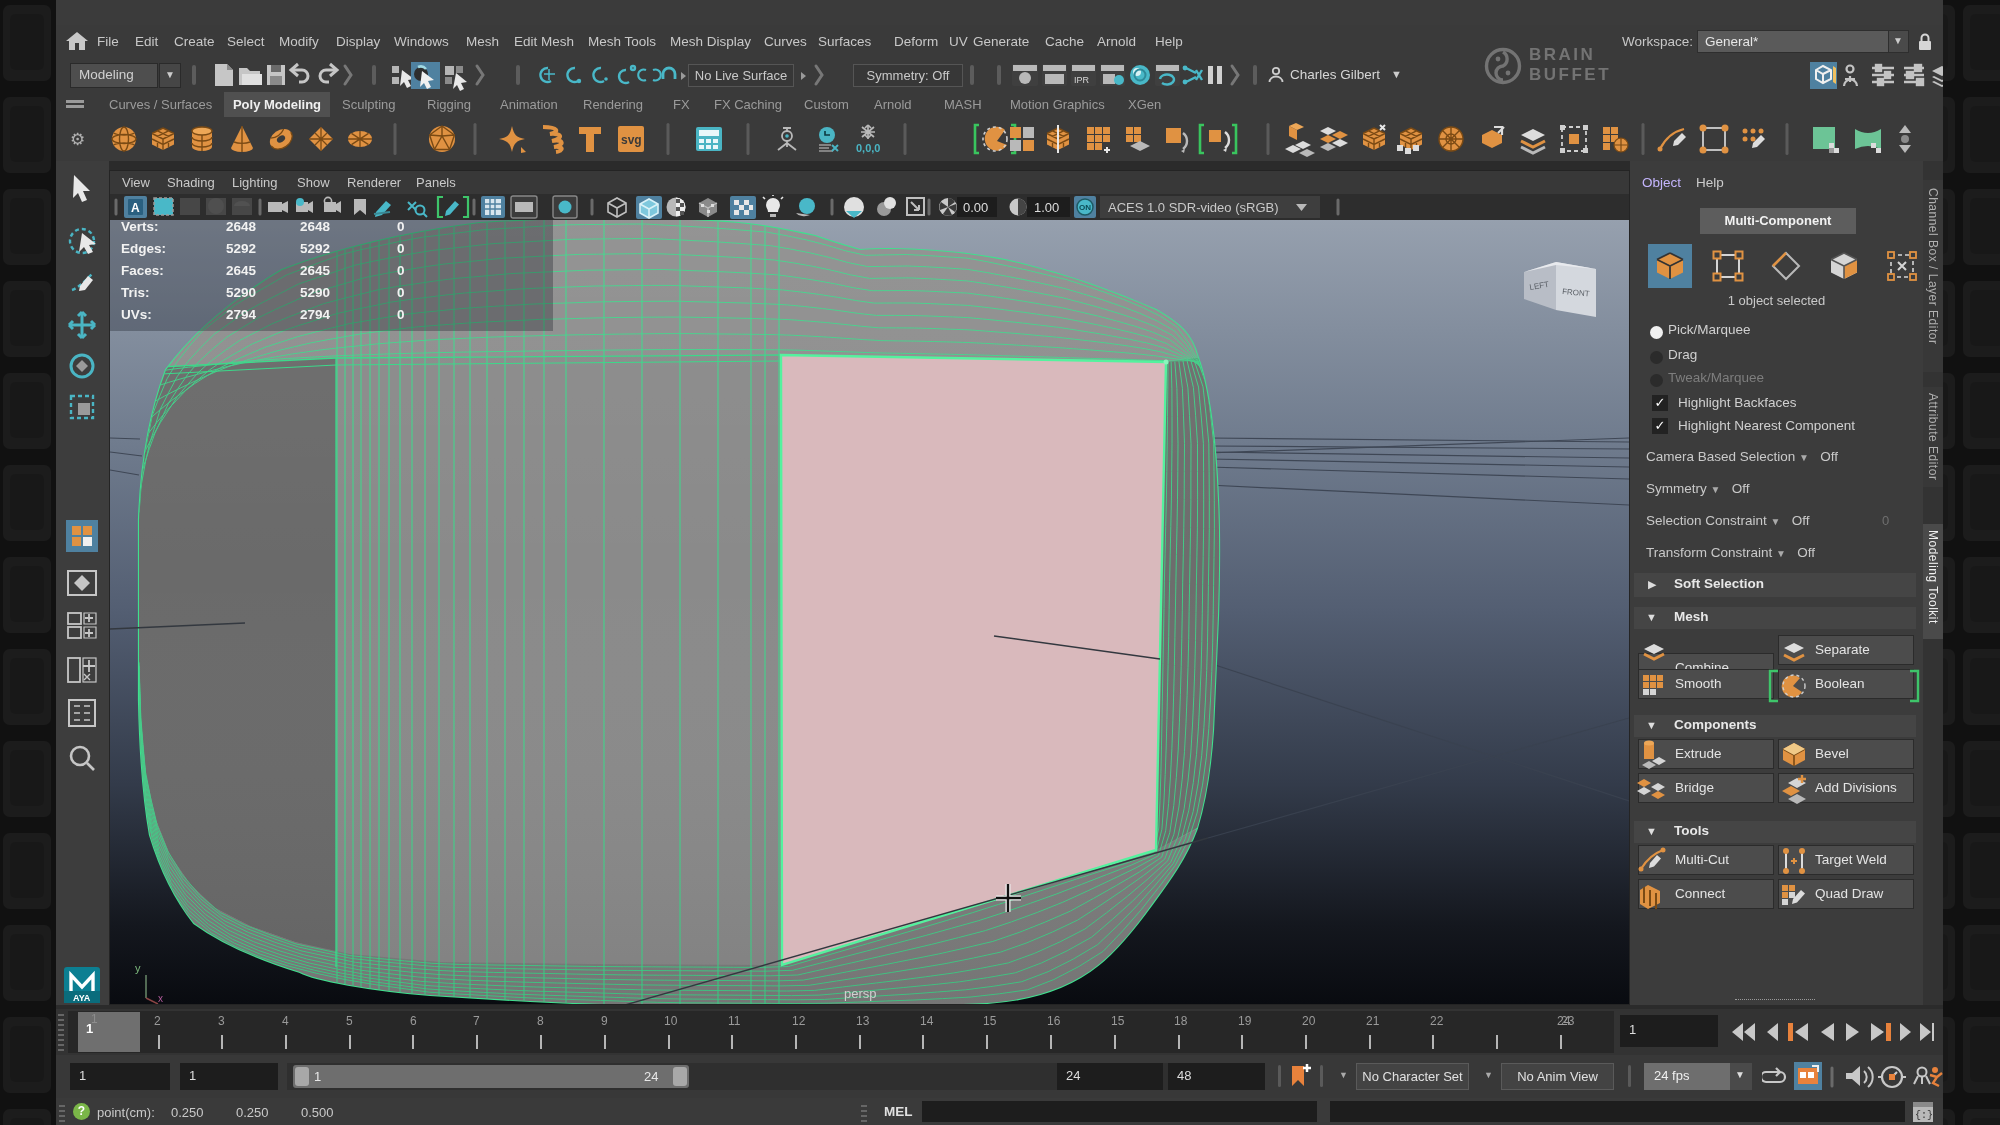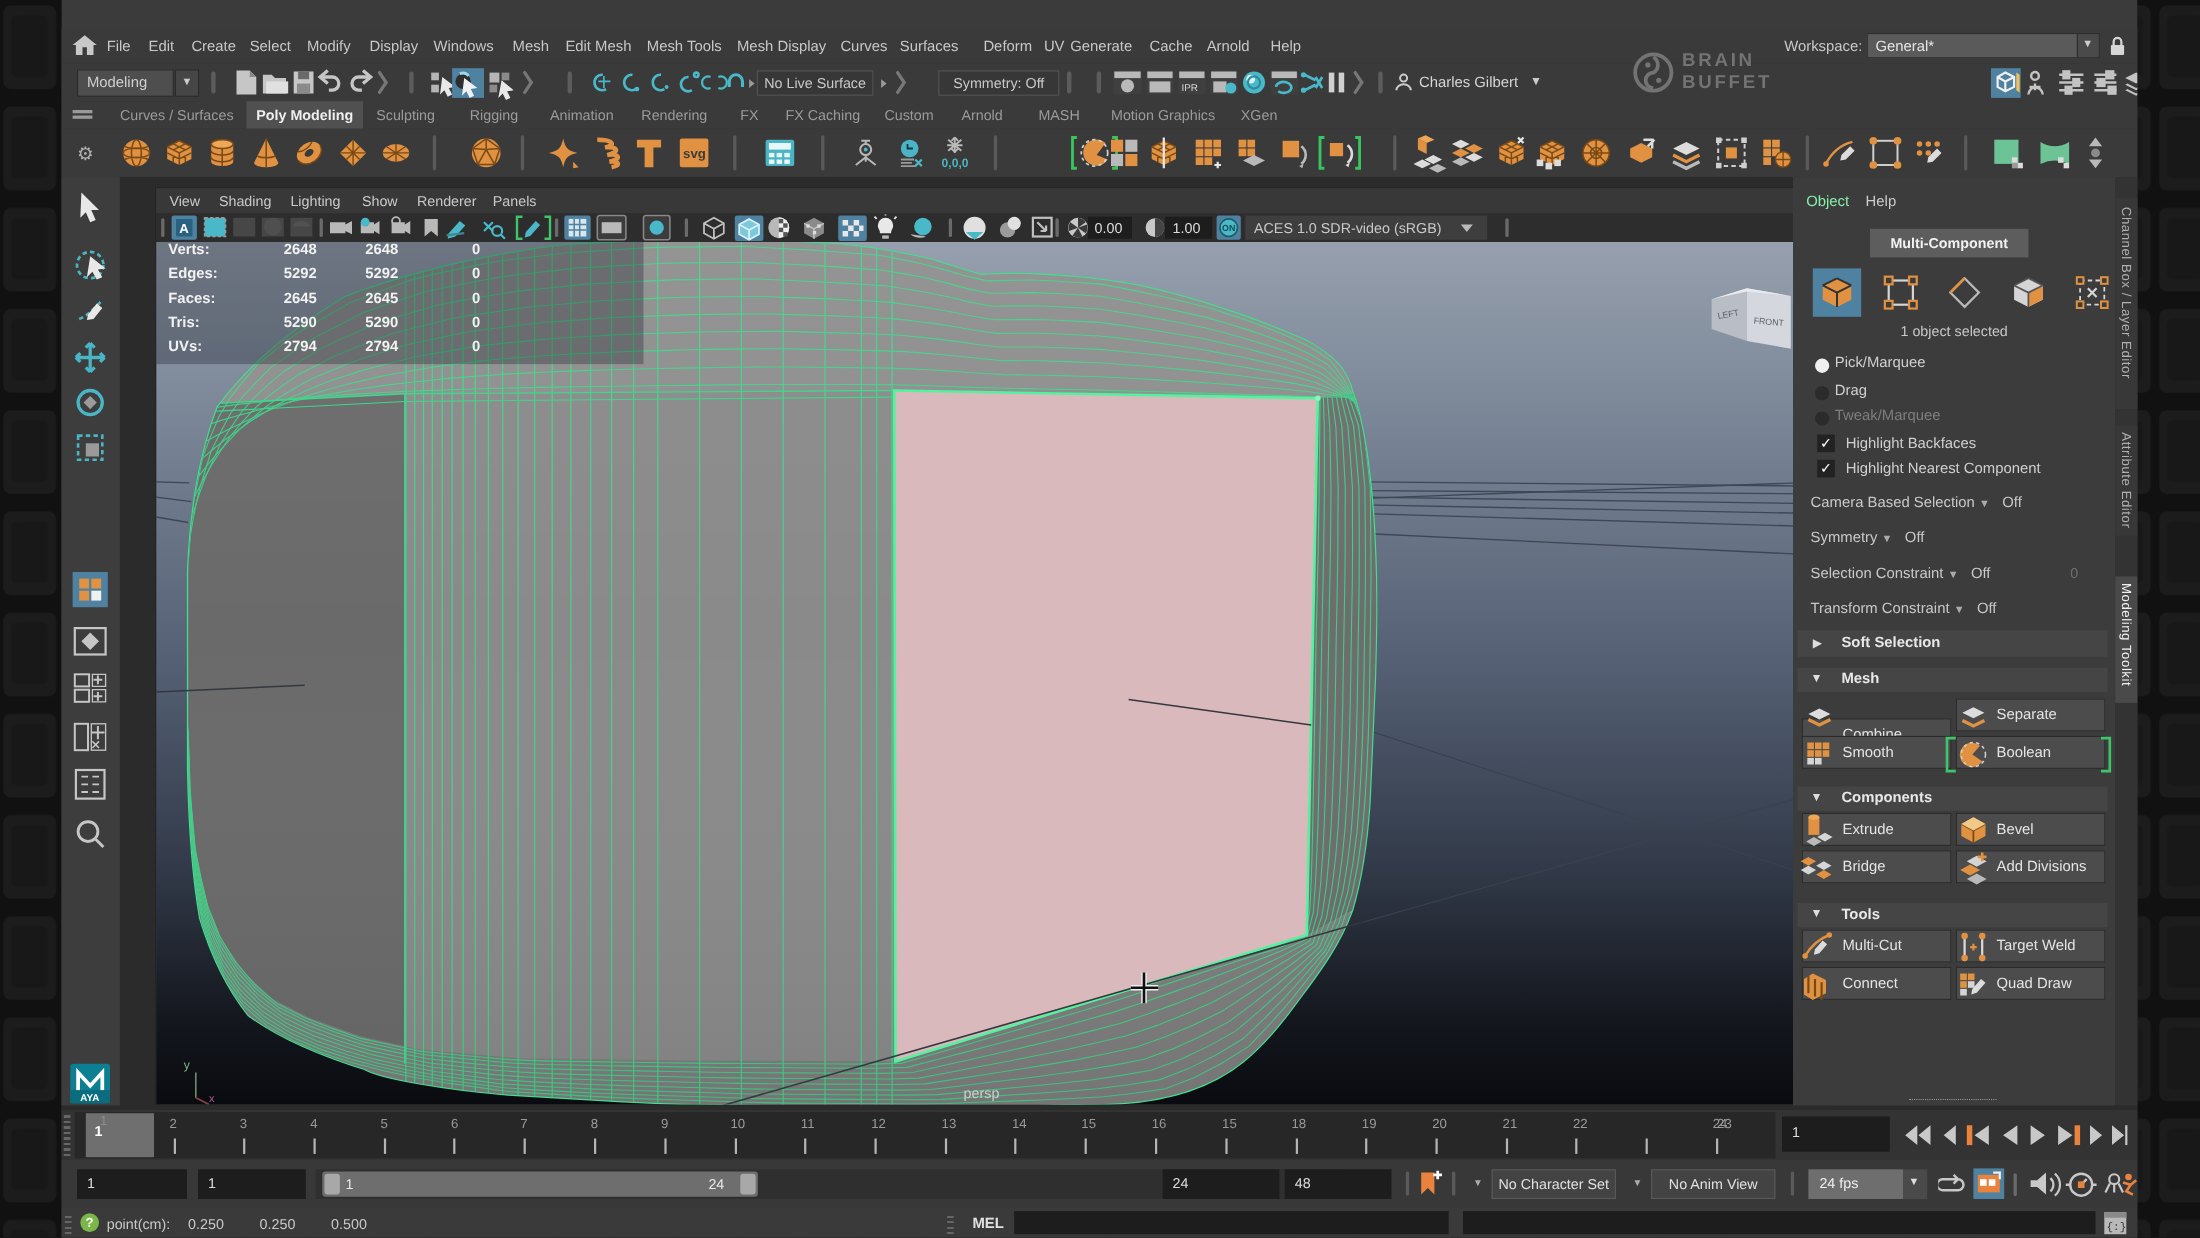--- a/index.html
+++ b/index.html
@@ -15,21 +15,21 @@
 #menubar .mi{position:absolute;top:9px;}
 
 #toolbar{position:absolute;left:0;top:58px;width:100%;height:34px;background:#3a3a3a;}
 
 #shelftabs{position:absolute;left:0;top:92px;width:100%;height:25px;background:#3a3a3a;font-size:13px;color:#9b9b9b;}
 #shelftabs .st{position:absolute;top:5px;}
 #shelficons{position:absolute;left:0;top:117px;width:100%;height:44px;background:#3a3a3a;}
 
 #mainarea{position:absolute;left:0;top:161px;width:100%;height:848px;background:#2b2b2b;}
 #toolbox{position:absolute;left:0;top:161px;width:53px;height:844px;background:#3d3d3d;}
-#vp{position:absolute;left:53px;top:170px;width:1521px;height:835px;background:#333;border:1px solid #242424;margin-left:32px;}
+#vp{position:absolute;left:53px;top:170px;width:1521px;height:835px;background:#333;border:1px solid #242424;}
 #vpmenus{position:absolute;left:0;top:0;width:100%;height:23px;background:#383838;color:#c9c9c9;font-size:13px;}
 #vpicons{position:absolute;left:0;top:23px;width:100%;height:26px;background:#2d2d2d;}
 #vp3d{position:absolute;left:0;top:49px;width:1519px;height:784px;}
 #rpanel{position:absolute;left:1574px;top:161px;width:293px;height:844px;background:#3c3c3c;}
 #vtabs{position:absolute;left:1867px;top:161px;width:20px;height:844px;background:#333;}
 
 #timeline{position:absolute;left:0;top:1009px;width:100%;height:46px;background:#333;}
 #rangerow{position:absolute;left:0;top:1055px;width:100%;height:43px;background:#383838;}
 #statusbar{position:absolute;left:0;top:1098px;width:100%;height:27px;background:#3a3a3a;}
 .fld{position:absolute;background:#1d1d1d;color:#ddd;font-size:13px;}
@@ -870,23 +870,23 @@
         <text x="48" y="782" font-size="10" fill="#b05a9a" font-family="Liberation Sans">x</text>
           </g>
         <g>
             <path d="M886 678 H911 M898 664 V692" stroke="#f0f0f0" stroke-width="5"></path>
             <path d="M886 678 H911 M898 664 V692" stroke="#111" stroke-width="2.4"></path>
           </g>
       </svg>
     </div>
   </div>
   <div id="rpanel">
-    <div style="position:absolute;left:12px;top:14px;color:#86efac;font-size:13.5px">Object</div>
+    <div style="position:absolute;left:12px;top:14px;color:#c4b5fd;font-size:13.5px">Object</div>
     <div style="position:absolute;left:66px;top:14px;color:#ccc;font-size:13.5px">Help</div>
-    <div style="position:absolute;left:70px;top:47px;width:144px;height:26px;background:#5d5d5d;color:#f2f2f2;font-weight:bold;font-size:13px;text-align:center;padding-top:5px">Multi-Component</div>
+    <div style="position:absolute;left:70px;top:47px;width:156px;height:26px;background:#5d5d5d;color:#f2f2f2;font-weight:bold;font-size:13px;text-align:center;padding-top:5px">Multi-Component</div>
     <svg width="293" height="60" style="position:absolute;left:0;top:81px" fill="none">
       <rect x="18" y="2" width="44" height="44" fill="#4f81a0"></rect>
       <g transform="translate(40,24)">
           <path d="M0 -13 L13 -6.5 L13 6.5 L0 13 L-13 6.5 L-13 -6.5 Z" fill="#e09242"></path>
           <path d="M0 -13 L13 -6.5 M0 -13 L-13 -6.5 M0 0 L0 13 M0 0 L13 -6.5 M0 0 L-13 -6.5" stroke="#333" stroke-width="1.8"></path>
         </g>
       <g transform="translate(98,24)">
           <rect x="-11" y="-11" width="22" height="22" stroke="#d5d5d5" stroke-width="2"></rect>
           <g fill="#3c3c3c" stroke="#e09242" stroke-width="2">
             <rect x="-14.5" y="-14.5" width="7" height="7"></rect>

